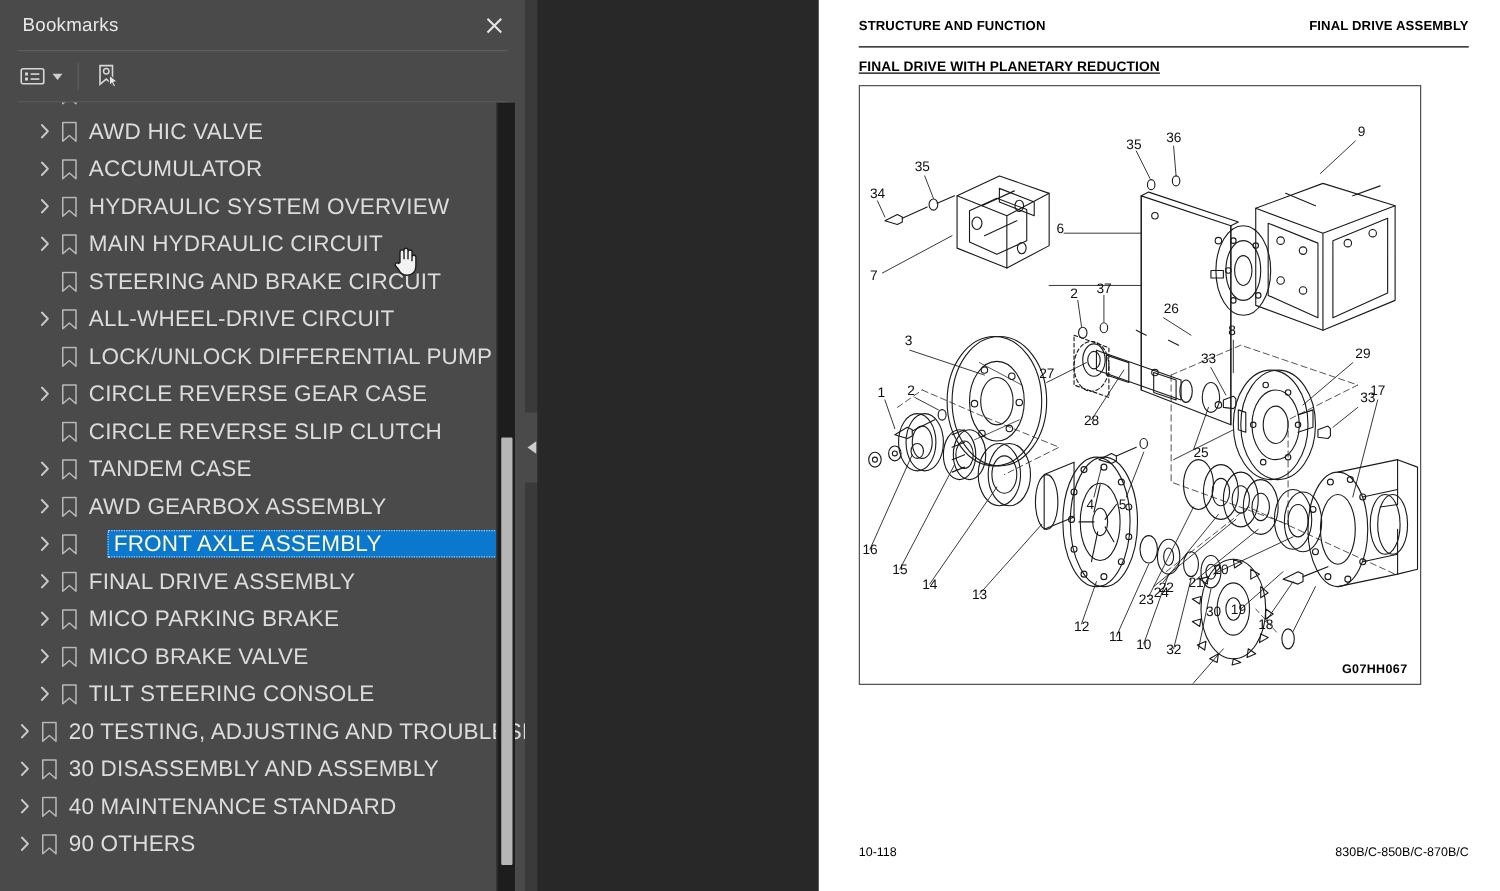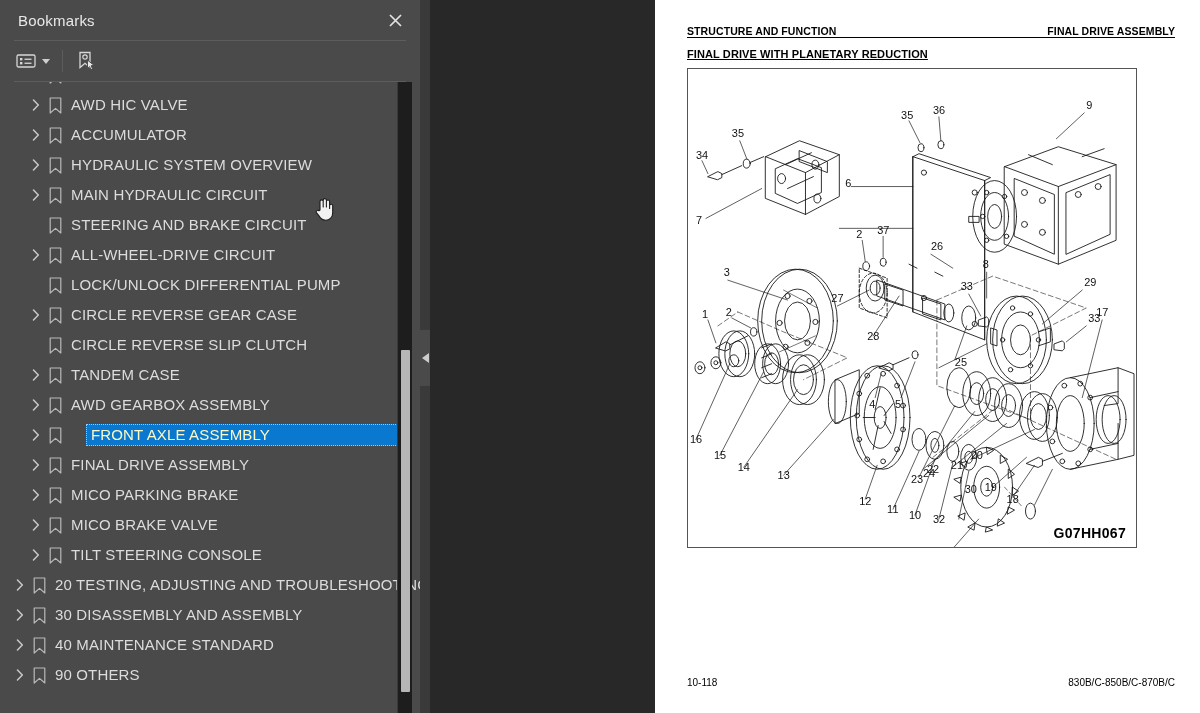--- a/index.html
+++ b/index.html
@@ -82,21 +82,21 @@
     color: #c9c9c9;
   }
   .bm-chevron.empty { visibility: hidden; }
   .bm-flag {
     width: 22px; height: 30px;
     display: flex; align-items: center; justify-content: center;
     flex: 0 0 22px;
     color: #b9b9b9;
   }
   .bm-label {
-    font-size: 15px;
+    font-size: 18px;
     color: #dcdcdc;
     letter-spacing: .15px;
     padding-left: 5px; padding-right: 8px;
     line-height: 22px;
   }
   
   .lvl1 { padding-left: 12px; }
   .lvl2 { padding-left: 28px; }
 
   
@@ -166,21 +166,21 @@
     width: 100%; height: 100%;
     padding: 0;
   }
   
   #doc-header {
     position: absolute;
     left: 32px; right: 25px; top: 22px;
     height: 16px;
     display: flex; justify-content: space-between; align-items: flex-end;
     border-bottom: 1.4px solid #000;
-    padding-bottom: 0;
+    padding-bottom: 10px;
   }
   .doc-hdr-txt {
     font-size: 10.5px; font-weight: bold; color: #000;
     letter-spacing: .1px;
     font-family: "Liberation Sans", sans-serif;
   }
   #doc-subtitle {
     position: absolute;
     left: 32px; top: 48px;
     font-size: 11px; font-weight: bold; color: #000;
@@ -192,21 +192,21 @@
     left: 32px; top: 68px;
     width: 450px; height: 480px;
     border: 1.2px solid #555;
     background: #fff;
     overflow: hidden;
   }
   #figure-box svg { display: block; width: 100%; height: 100%; }
   #figure-id {
     position: absolute;
     right: 10px; bottom: 6px;
-    font-size: 14px; font-weight: bold; color: #000;
+    font-size: 10px; font-weight: bold; color: #000;
     letter-spacing: .3px;
   }
   #doc-footer {
     position: absolute;
     left: 32px; right: 25px; bottom: 25px;
     display: flex; justify-content: space-between;
   }
   .doc-ftr-txt { font-size: 10px; color: #000; }
 
   

